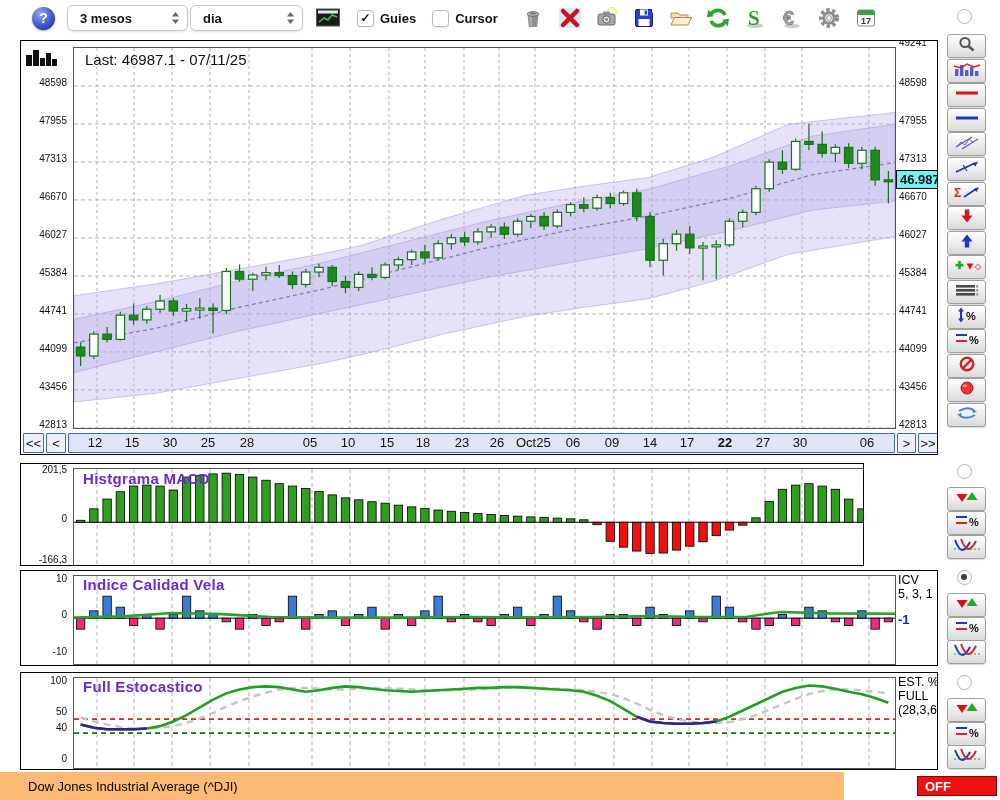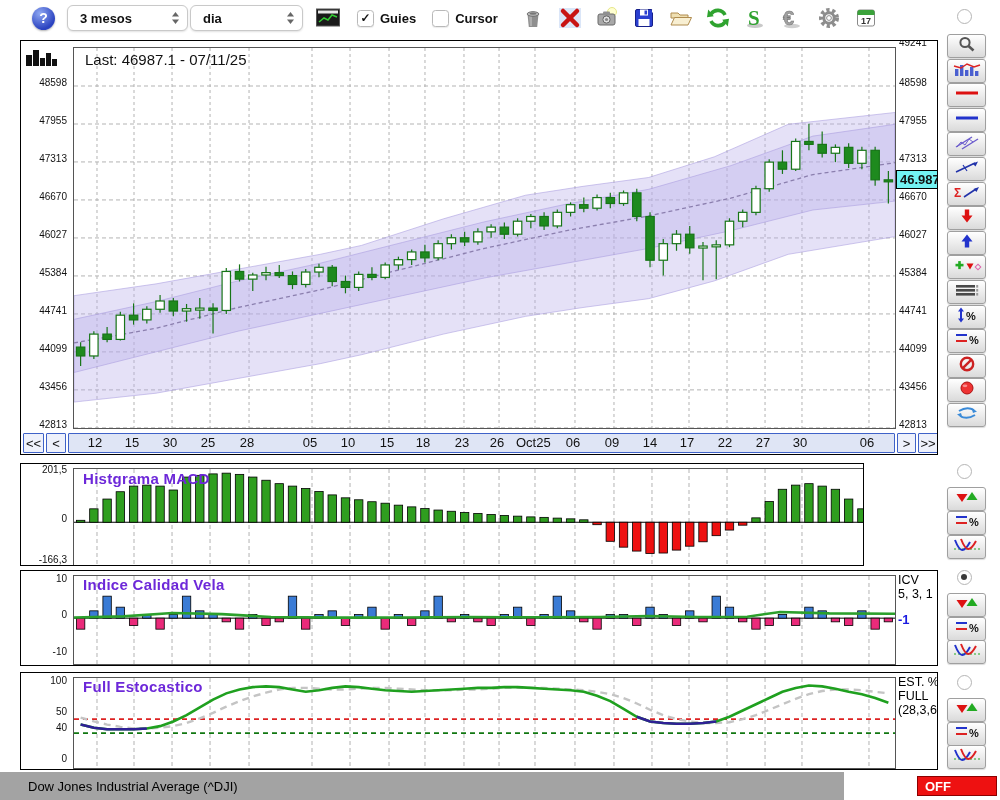--- a/index.html
+++ b/index.html
@@ -33,21 +33,21 @@
   .navstrip{position:absolute;height:20px;background:#dfe5f5;border:1.5px solid #3f62c8;box-sizing:border-box;border-radius:1px;}
   .xdate{position:absolute;top:1px;width:34px;text-align:center;font-size:13px;color:#111;}
   .pricetag{position:absolute;left:875px;width:60px;height:19px;background:#72f2f2;border:1px solid #000;box-sizing:border-box;
             font-size:13px;font-weight:bold;overflow:hidden;white-space:nowrap;padding-left:3px;line-height:17px;}
   
   .sbtn{position:absolute;left:947px;width:37px;height:22px;border:1px solid #9f9f9f;border-radius:3px;
         background:linear-gradient(#ffffff,#dadada);display:flex;align-items:center;justify-content:center;box-shadow:0 1px 1px rgba(0,0,0,.15);}
   .radio{position:absolute;width:15px;height:15px;border:1.5px solid #b5b5b5;border-radius:50%;background:#fff;box-sizing:border-box;}
   .radio.on::after{content:"";position:absolute;left:3px;top:3px;width:6px;height:6px;border-radius:50%;background:#3a3a3a;}
   
-  .status{position:absolute;left:0;top:772px;width:844px;height:28px;background:#a3a3a3;}
+  .status{position:absolute;left:0;top:772px;width:844px;height:28px;background:#fdba74;}
   .sym{position:absolute;left:28px;top:7px;font-size:13px;color:#000;}
   .cfg{position:absolute;left:300px;top:7px;font-size:13px;color:#0000e0;}
   .offbtn{position:absolute;left:917px;top:4px;width:80px;height:20px;background:#ee1111;border:1px solid #8d0000;
           color:#fff;font-size:13px;font-weight:bold;display:flex;align-items:center;padding-left:7px;box-sizing:border-box;}
 </style>
 </head>
 <body>
 
 <div id="app">
 
@@ -380,21 +380,21 @@
         <div class="xdate" style="left: 262.02px;">10</div>
         <div class="xdate" style="left: 301.018px;">15</div>
         <div class="xdate" style="left: 336.978px;">18</div>
         <div class="xdate" style="left: 375.975px;">23</div>
         <div class="xdate" style="left: 411.032px;">26</div>
         <div class="xdate" style="left: 446.991px;">Oct25</div>
         <div class="xdate" style="left: 486.974px;">06</div>
         <div class="xdate" style="left: 525.972px;">09</div>
         <div class="xdate" style="left: 563.984px;">14</div>
         <div class="xdate" style="left: 601.011px;">17</div>
-        <div class="xdate" style="left: 639.023px;">22</div>
+        <div class="xdate" style="left: 639.023px; font-weight: bold;">22</div>
         <div class="xdate" style="left: 677.036px;">27</div>
         <div class="xdate" style="left: 713.981px;">30</div>
         <div class="xdate" style="left: 780.974px;">06</div>
       </div>
     <div class="navbtn" style="left:876px;top:392px;width:19px">&gt;</div>
     <div class="navbtn" style="left:897px;top:392px;width:20px">&gt;&gt;</div>
   </div>
 
   <div class="panel" style="left:20px;top:463px;width:844px;height:103px">
     <div class="ycol" id="macd-yl" style="left:0;width:50px">

